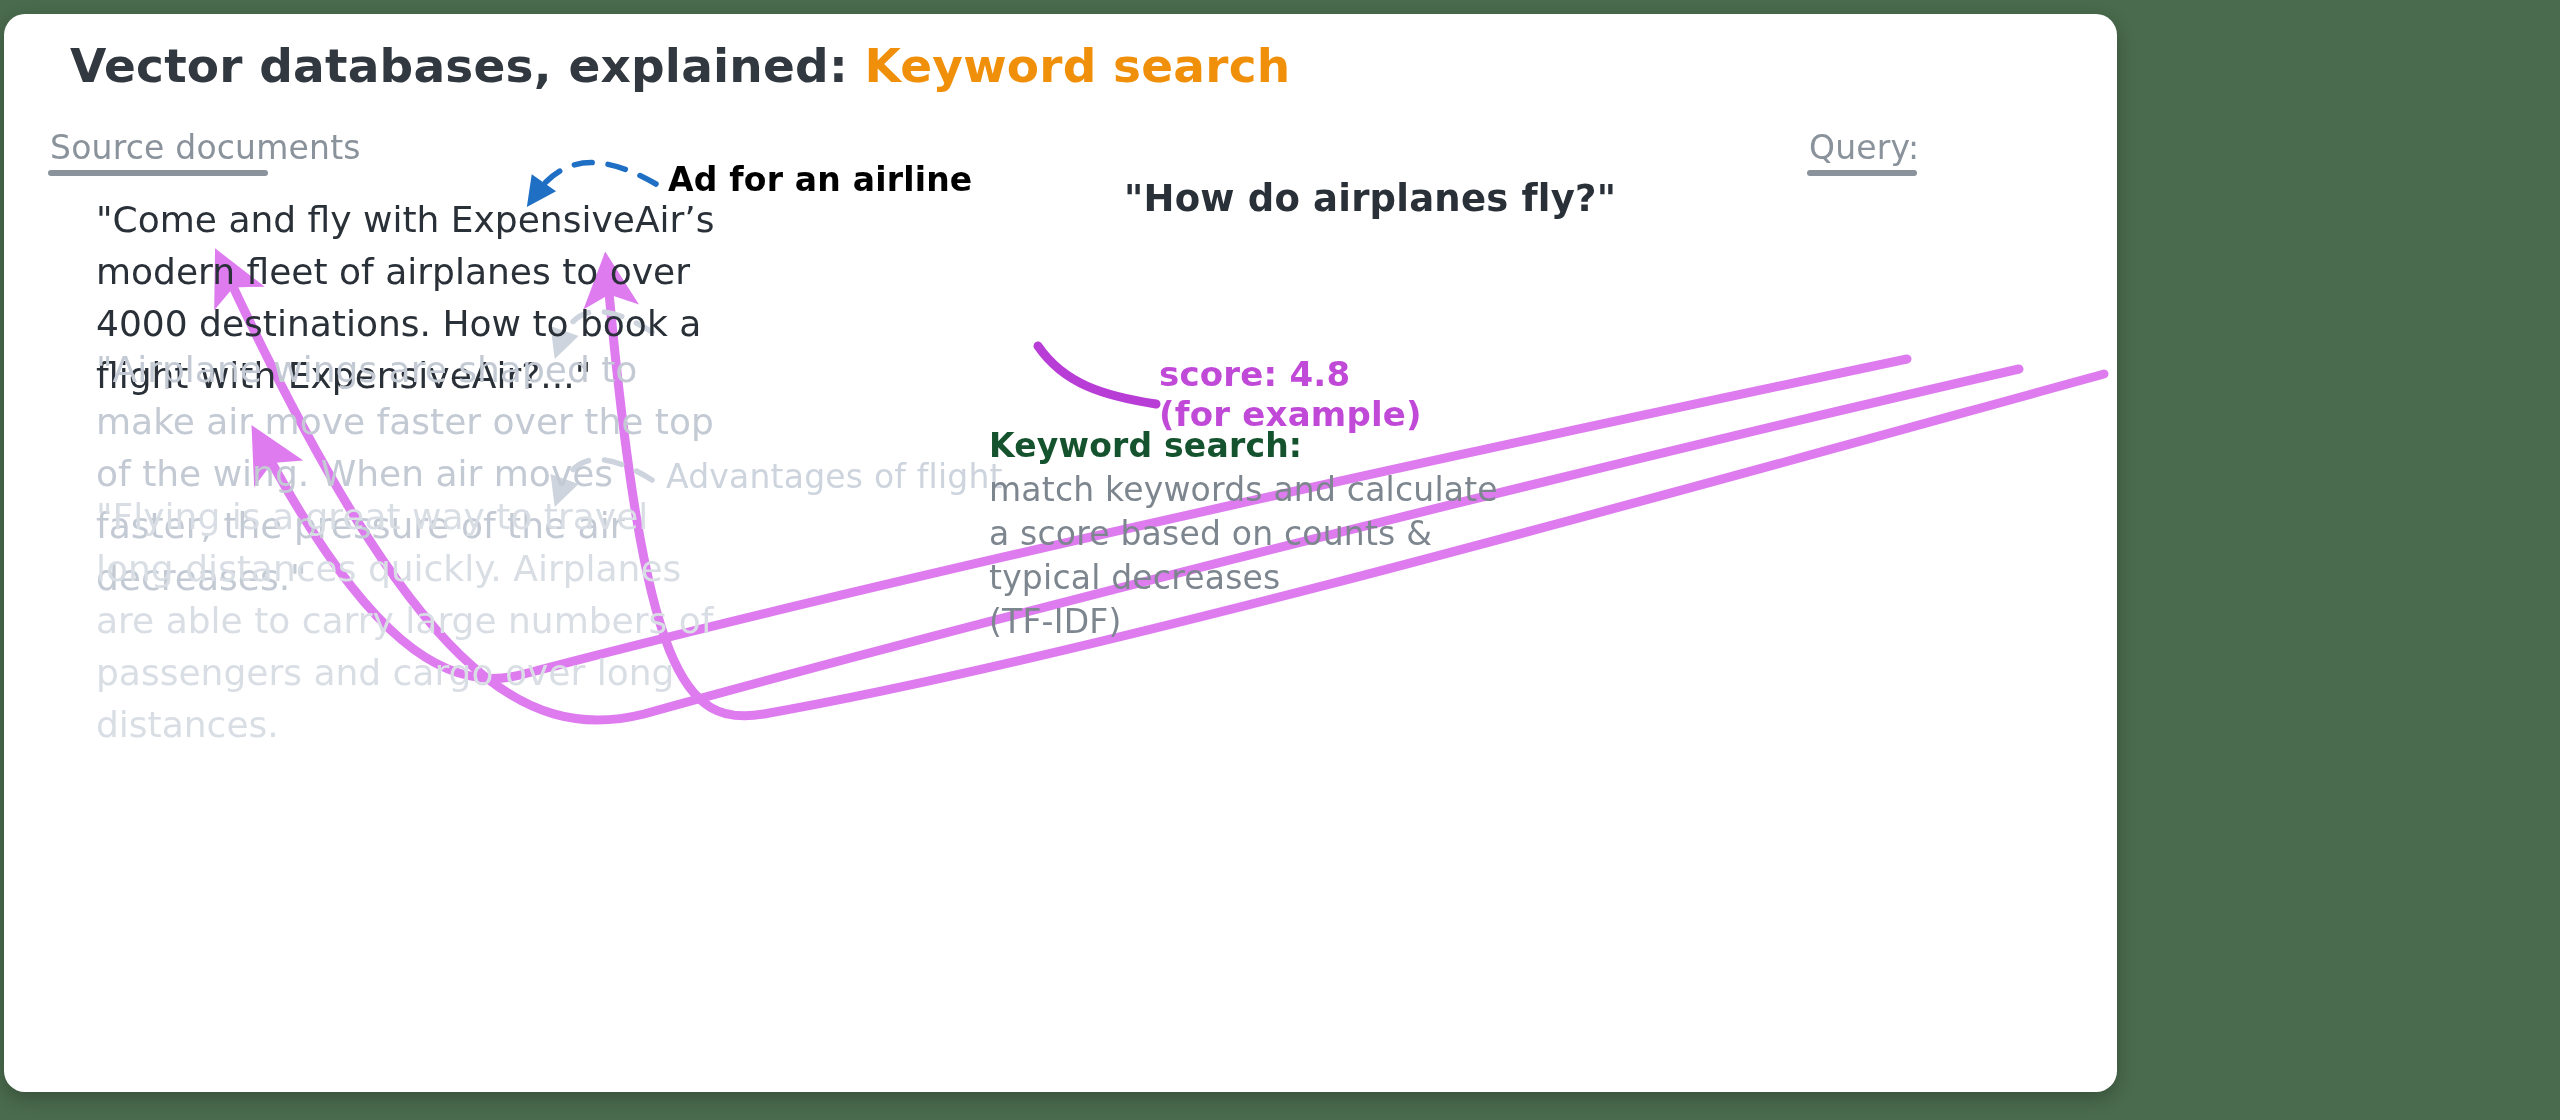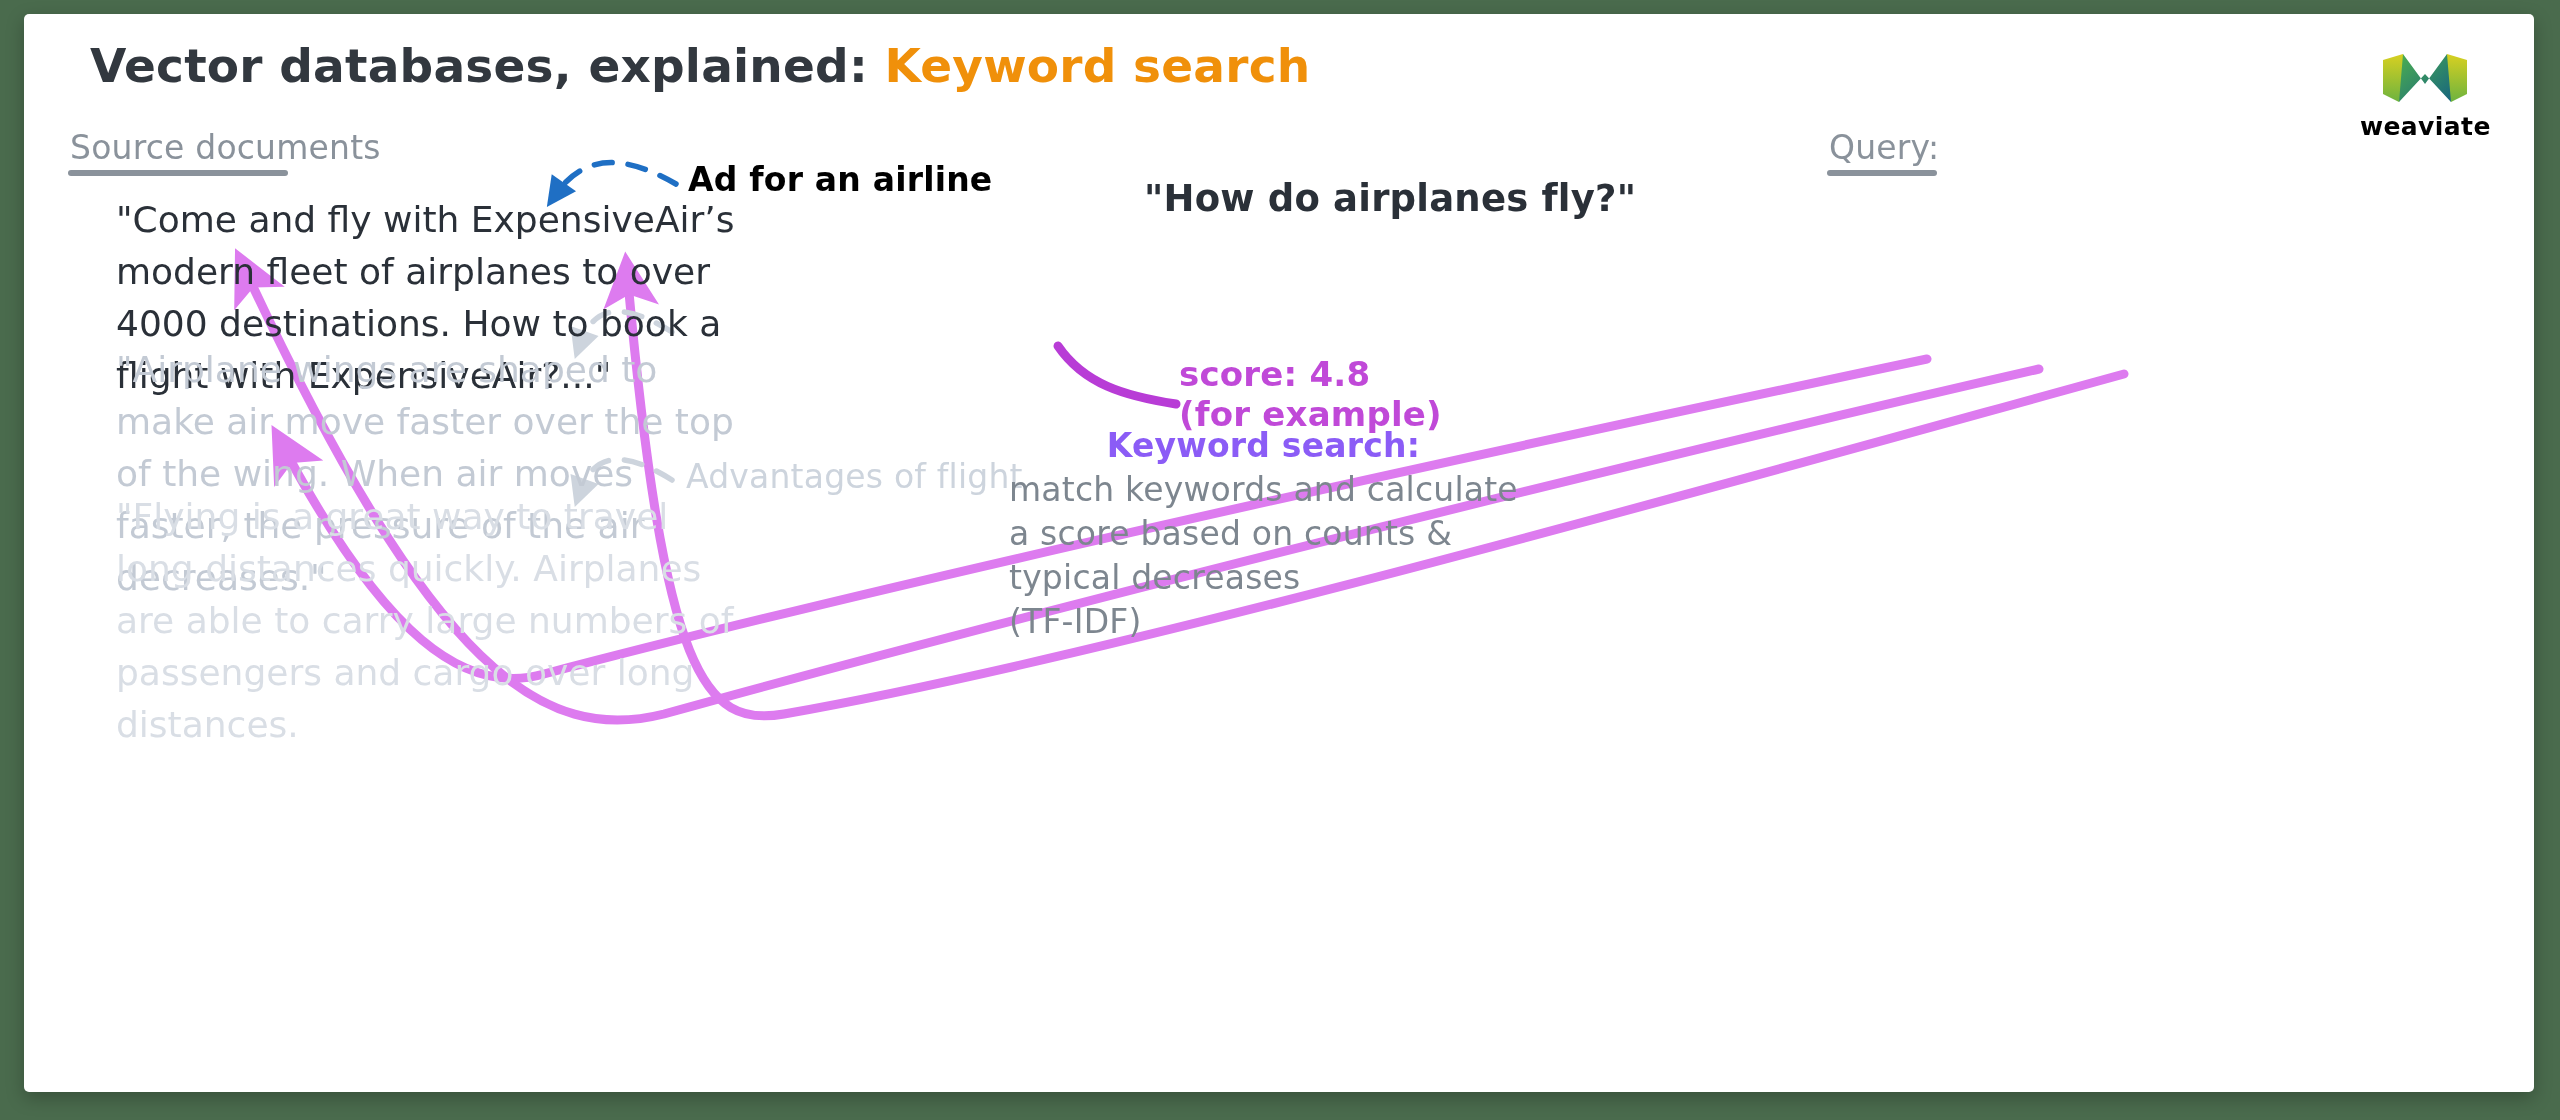--- a/index.html
+++ b/index.html
@@ -14,26 +14,26 @@
 
   #stage {
     position: relative;
     width: 2560px;
     height: 1120px;
     background: #4a6b4d;
   }
 
   #card {
     position: absolute;
-    left: 24px;
+    left: 4px;
     top: 14px;
-    width: 2510px;
+    width: 2113px;
     height: 1078px;
     background: #ffffff;
-    border-radius: 5px;
+    border-radius: 21px;
     box-shadow: 0 6px 18px rgba(0,0,0,0.25);
     overflow: hidden;
   }
 
   
   #ink {
     position: absolute;
     left: 0; top: 0;
     width: 2510px; height: 1078px;
     pointer-events: none;
@@ -135,24 +135,23 @@
 
   #kw-block {
     left: 985px;
     top: 410px;
     font-size: 33px;
     line-height: 44px;
     font-weight: 500;
     color: #7d868f;
   }
   #kw-block .kw-head {
-    color: #8b5cf6;
+    color: #14532d;
     font-weight: 700;
     display: block;
-    text-align: center;
   }
 
   
   #logo {
     position: absolute;
     left: 2336px;
     top: 36px;
     width: 130px;
     height: 92px;
   }

